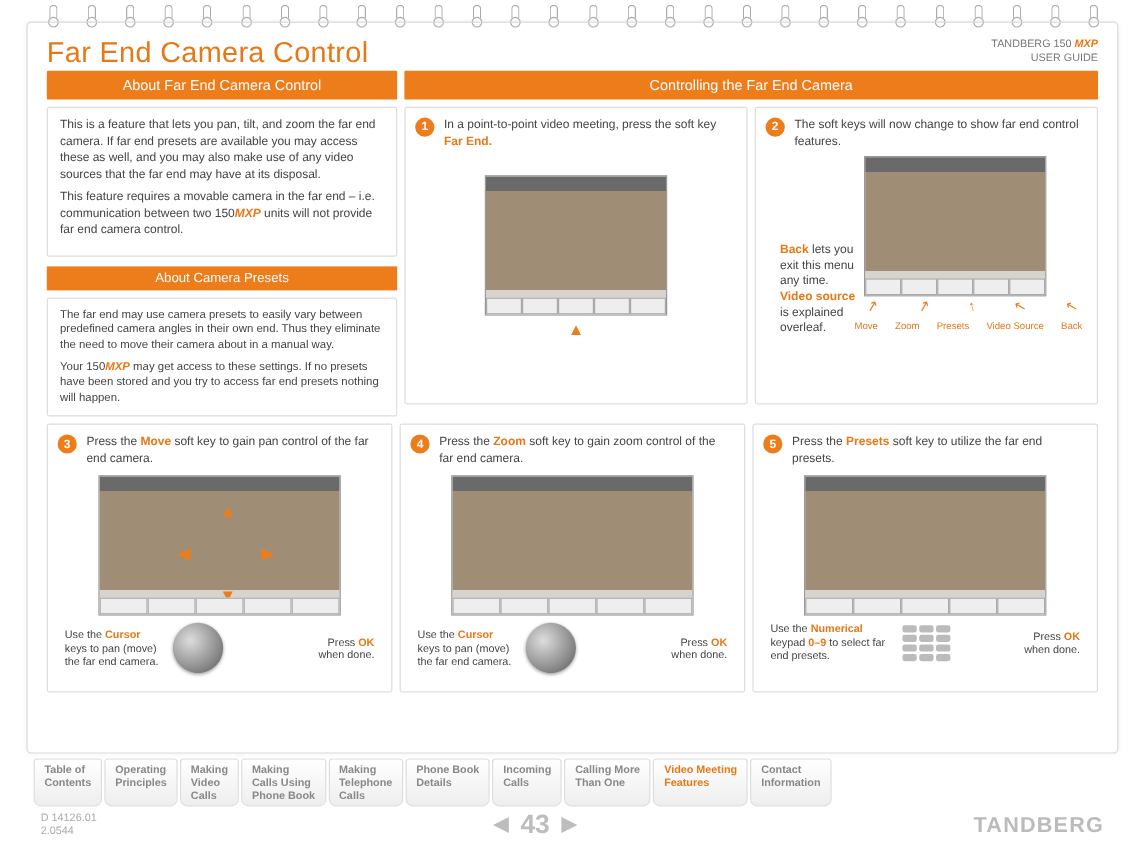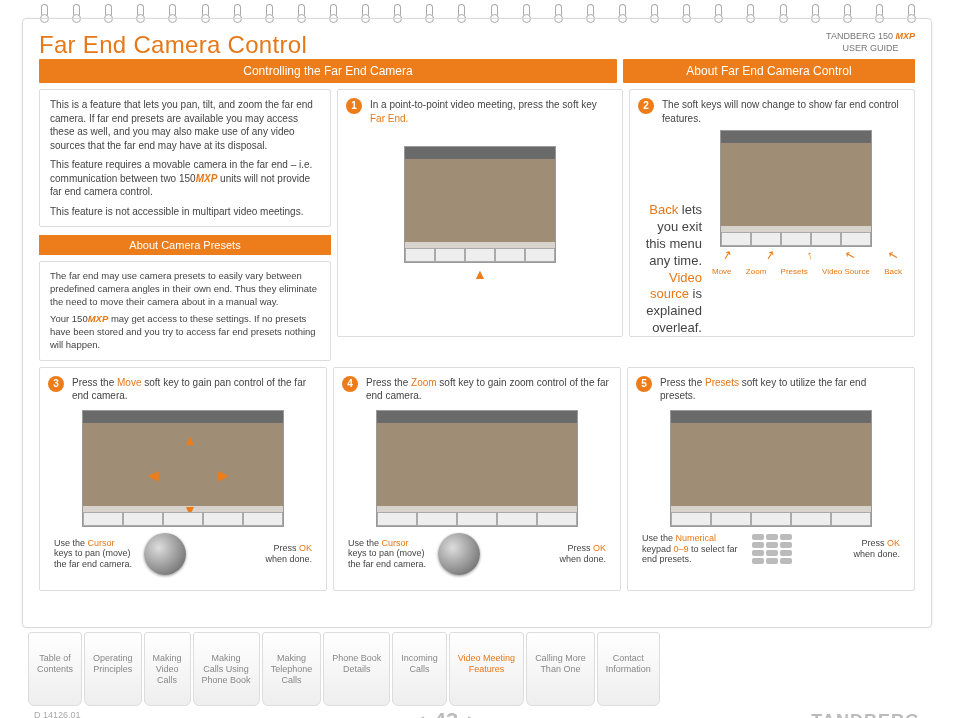--- a/index.html
+++ b/index.html
@@ -4,50 +4,50 @@
 <style>
   body { margin:0; font-family: Arial, Helvetica, sans-serif; background:#fff; color:#444; font-size:11px; }
   .page { width:954px; height:718px; position:relative; padding:18px 22px 0; box-sizing:border-box; }
   .bindings { position:absolute; top:6px; left:40px; right:40px; display:flex; justify-content:space-between; }
   .ring { width:7px; height:16px; position:relative; }
   .ring::before { content:""; position:absolute; width:7px; height:7px; border:1px solid #aaa; border-radius:50%; top:8px; left:0; }
   .ring::after { content:""; position:absolute; width:5px; height:10px; border:1px solid #aaa; border-bottom:none; border-radius:4px 4px 0 0; top:-2px; left:1px; }
   .sheet { border:1px solid #d9d9d9; border-radius:4px; padding:12px 16px 8px; box-shadow:0 0 4px rgba(0,0,0,0.05); position:relative; height:610px; box-sizing:border-box; }
   .topbar { display:flex; justify-content:space-between; align-items:flex-start; margin-bottom:0;}
   h1 { font-size:24px; font-weight:normal; color:#e77817; margin:0; letter-spacing:0.3px;}
-  .prodline { text-align:center; font-size:9px; color:#777; line-height:1.3; }
+  .prodline { text-align:right; font-size:9px; color:#777; line-height:1.3; }
   .mxp { color:#e77817; font-weight:bold; font-style:italic; }
   .sections { display:flex; gap:6px; margin-bottom:6px;}
   .secbar { background:#ed7d1a; color:#fff; font-size:12px; text-align:center; padding:5px 0; border-radius:1px; }
   .sec-left { width:292px;}
   .sec-right { flex:1;}
   .row { display:flex; gap:6px; }
   .card { border:1px solid #ddd; border-radius:2px; padding:8px 10px; box-sizing:border-box; font-size:10px; line-height:1.35; position:relative; }
   .col-left { width:292px; display:flex; flex-direction:column; gap:6px;}
   .subhdr { background:#ed7d1a; color:#fff; font-size:11px; text-align:center; padding:4px 0; margin-top:2px; }
   .right-grid { flex:1; display:flex; flex-direction:column; gap:6px;}
   .right-row { display:flex; gap:6px; }
   .right-row .card { flex:1; }
   .bottom-row { display:flex; gap:6px; margin-top:6px;}
   .bottom-row .card { flex:1; height:224px;}
   .stepnum { display:inline-flex; width:16px; height:16px; border-radius:50%; background:#ed7d1a; color:#fff; align-items:center; justify-content:center; font-size:10px; font-weight:bold; position:absolute; top:8px; left:8px;}
   .steptext { margin-left:22px; min-height:28px; }
-  .hl { color:#e77817; }
+  .hl { color:#e77817;font-weight:bold; }
   .screenshot { width:150px; height:115px; background:linear-gradient(#6a6a6a 0 12px,#9f8d76 12px 95px,#d8d3cc 95px 115px); border:1px solid #999; margin:6px auto 4px; position:relative;}
   .screenshot .bar { position:absolute; bottom:0; left:0; right:0; height:14px; display:flex;}
   .screenshot .bar div { flex:1; border:1px solid #aaa; background:#eee; }
   .step2-labels { display:flex; justify-content:space-between; font-size:8px; color:#e77817; padding:0 2px; margin-top:4px;}
   .arrowset { display:flex; justify-content:space-between; padding:0 6px; margin-top:-4px;}
   .arrowset span { color:#ed7d1a; font-size:12px; transform:rotate(-15deg);}
-  .side-note { position:absolute; left:4px; top:112px; width:68px; font-size:13px; line-height:1.3;text-align:right;}
+  .side-note { position:absolute; left:20px; top:112px; width:68px; font-size:10px; line-height:1.3;}
   .knob { width:42px; height:42px; border-radius:50%; background:radial-gradient(circle at 35% 35%, #ddd, #888 65%, #555); box-shadow:0 1px 3px rgba(0,0,0,.4);}
   .foot { display:flex; gap:10px; align-items:center; margin-top:6px; padding:0 4px;}
   .foot-txt { font-size:9px; line-height:1.2;}
   .tabs { display:flex; gap:2px; margin-top:4px; padding:0 6px;}
-  .tab { flex:0 0 auto; padding:20px 8px; font-size:9px; color:#888; background:linear-gradient(#fff,#eee); border:1px solid #ddd; border-radius:3px 3px 6px 6px; text-align:center; line-height:1.2; white-space:pre-line;}
+  .tab { flex:0 0 auto; padding:3px 8px; font-size:9px; color:#888; background:linear-gradient(#fff,#eee); border:1px solid #ddd; border-radius:3px 3px 6px 6px; text-align:left; line-height:1.2; white-space:pre-line;font-weight:bold;}
   .tab.active { color:#e77817; }
   .pgrow { display:flex; justify-content:space-between; align-items:center; margin-top:2px; padding:0 12px;}
   .docid { font-size:9px; color:#aaa; line-height:1.3;}
   .pgnum { font-size:22px; font-weight:bold; color:#bdbdbd; display:flex; align-items:center; gap:10px;}
   .pgnum .tri { font-size:16px; color:#bdbdbd;}
   .brand { font-size:18px; font-weight:bold; letter-spacing:1px; color:#bbb;}
   .arrows-overlay { position:absolute; top:40px; left:30px; color:#ed7d1a; font-size:14px; pointer-events:none;}
   .arrows-overlay div { position:absolute; }
 </style>
 </head>
@@ -88,30 +88,29 @@
   <div class="sheet">
     <div class="topbar">
       <h1>Far End Camera Control</h1>
       <div class="prodline">
         <span>TANDBERG 150</span> <span class="mxp">MXP</span><br>
         <span>USER GUIDE</span>
       </div>
     </div>
 
     <div class="sections">
+      <div class="secbar sec-left">About Far End Camera Control</div>
       <div class="secbar sec-right">Controlling the Far End Camera</div>
-      <div class="secbar sec-left">About Far End Camera Control</div>
     </div>
 
     <div class="row">
       <div class="col-left">
         <div class="card">
           <p style="margin:0 0 6px;">This is a feature that lets you pan, tilt, and zoom the far end camera. If far end presets are available you may access these as well, and you may also make use of any video sources that the far end may have at its disposal.</p>
           <p style="margin:0 0 6px;"><span>This feature requires a movable camera in the far end – i.e. communication between two 150</span><span class="mxp">MXP</span><span> units will not provide far end camera control.</span></p>
-          <p style="margin:0;">This feature is not accessible in multipart video meetings.</p>
         </div>
         <div class="subhdr">About Camera Presets</div>
         <div class="card" style="font-size:9.5px;">
           <p style="margin:0 0 5px;">The far end may use camera presets to easily vary between predefined camera angles in their own end. Thus they eliminate the need to move their camera about in a manual way.</p>
           <p style="margin:0;"><span>Your 150</span><span class="mxp">MXP</span><span> may get access to these settings. If no presets have been stored and you try to access far end presets nothing will happen.</span></p>
         </div>
       </div>
 
       <div class="right-grid">
         <div class="right-row">
@@ -254,24 +253,24 @@
     <div class="tab">Making
 Calls Using
 Phone Book</div>
     <div class="tab">Making
 Telephone
 Calls</div>
     <div class="tab">Phone Book
 Details</div>
     <div class="tab">Incoming
 Calls</div>
+    <div class="tab">Calling More
+Than One</div>
     <div class="tab active">Video Meeting
 Features</div>
-    <div class="tab">Calling More
-Than One</div>
     <div class="tab">Contact
 Information</div>
   </div>
 
   <div class="pgrow">
     <div class="docid">
       <span>D 14126.01</span><br><span>2.0544</span>
     </div>
     <div class="pgnum">
       <span class="tri">◀</span>

